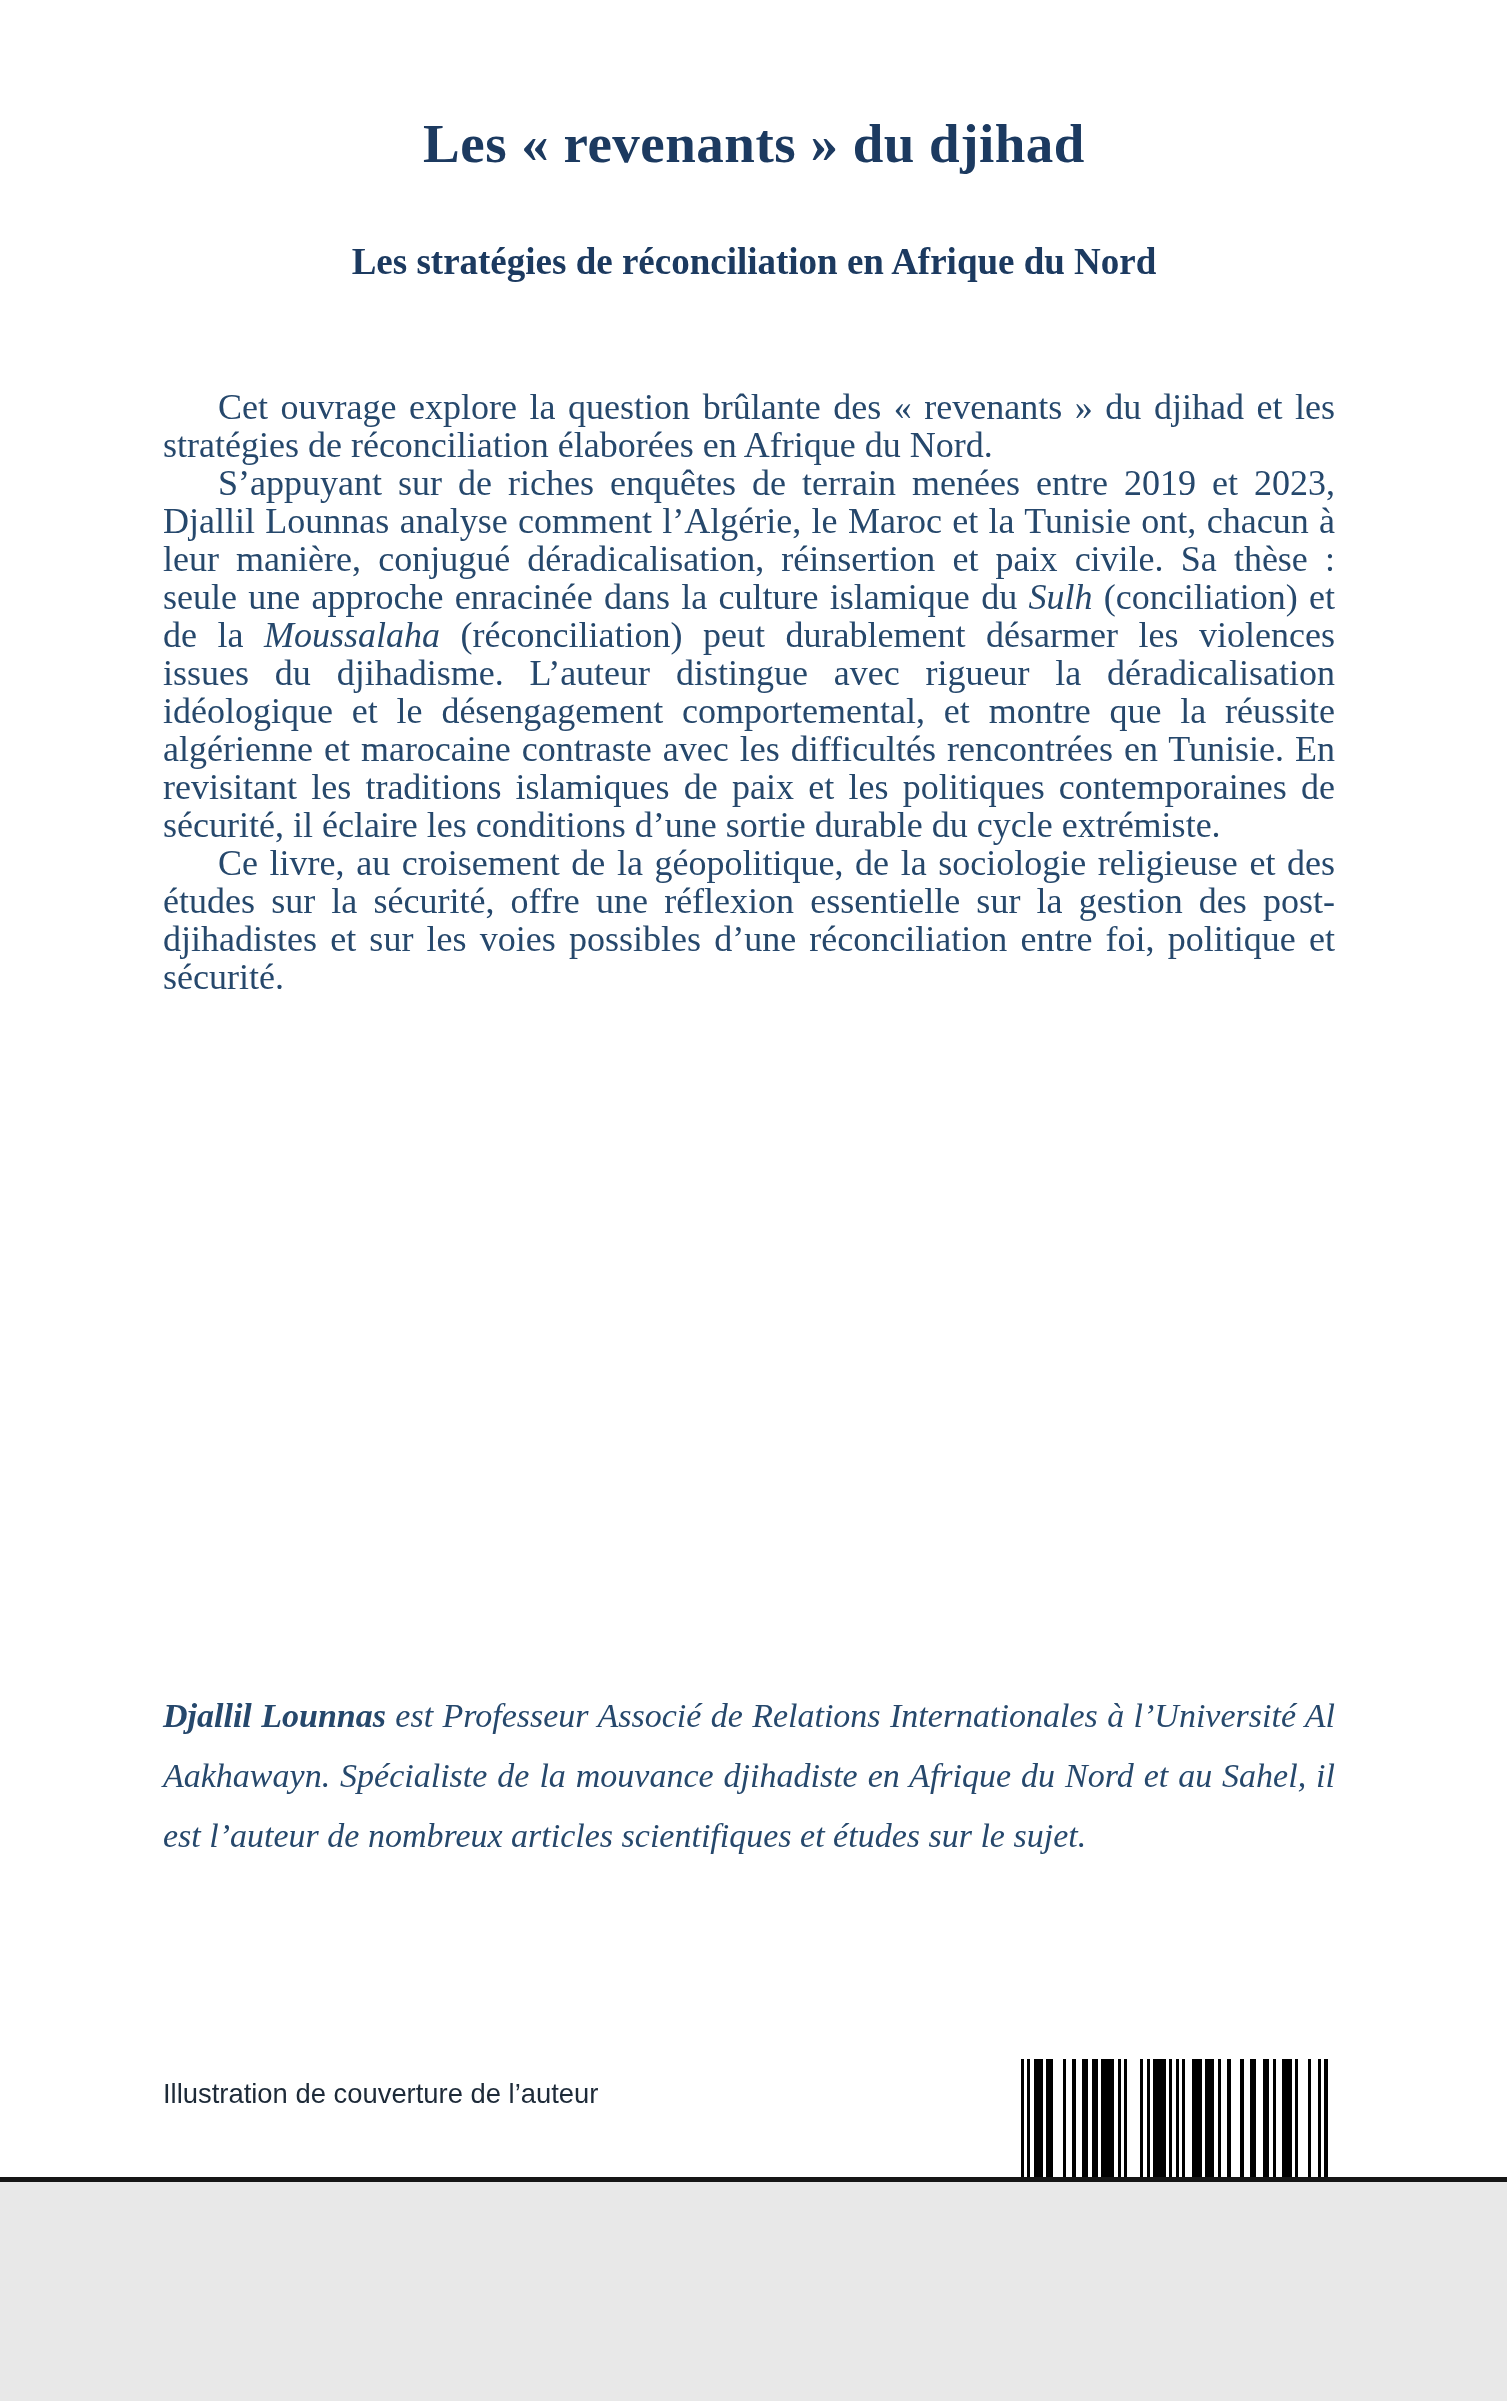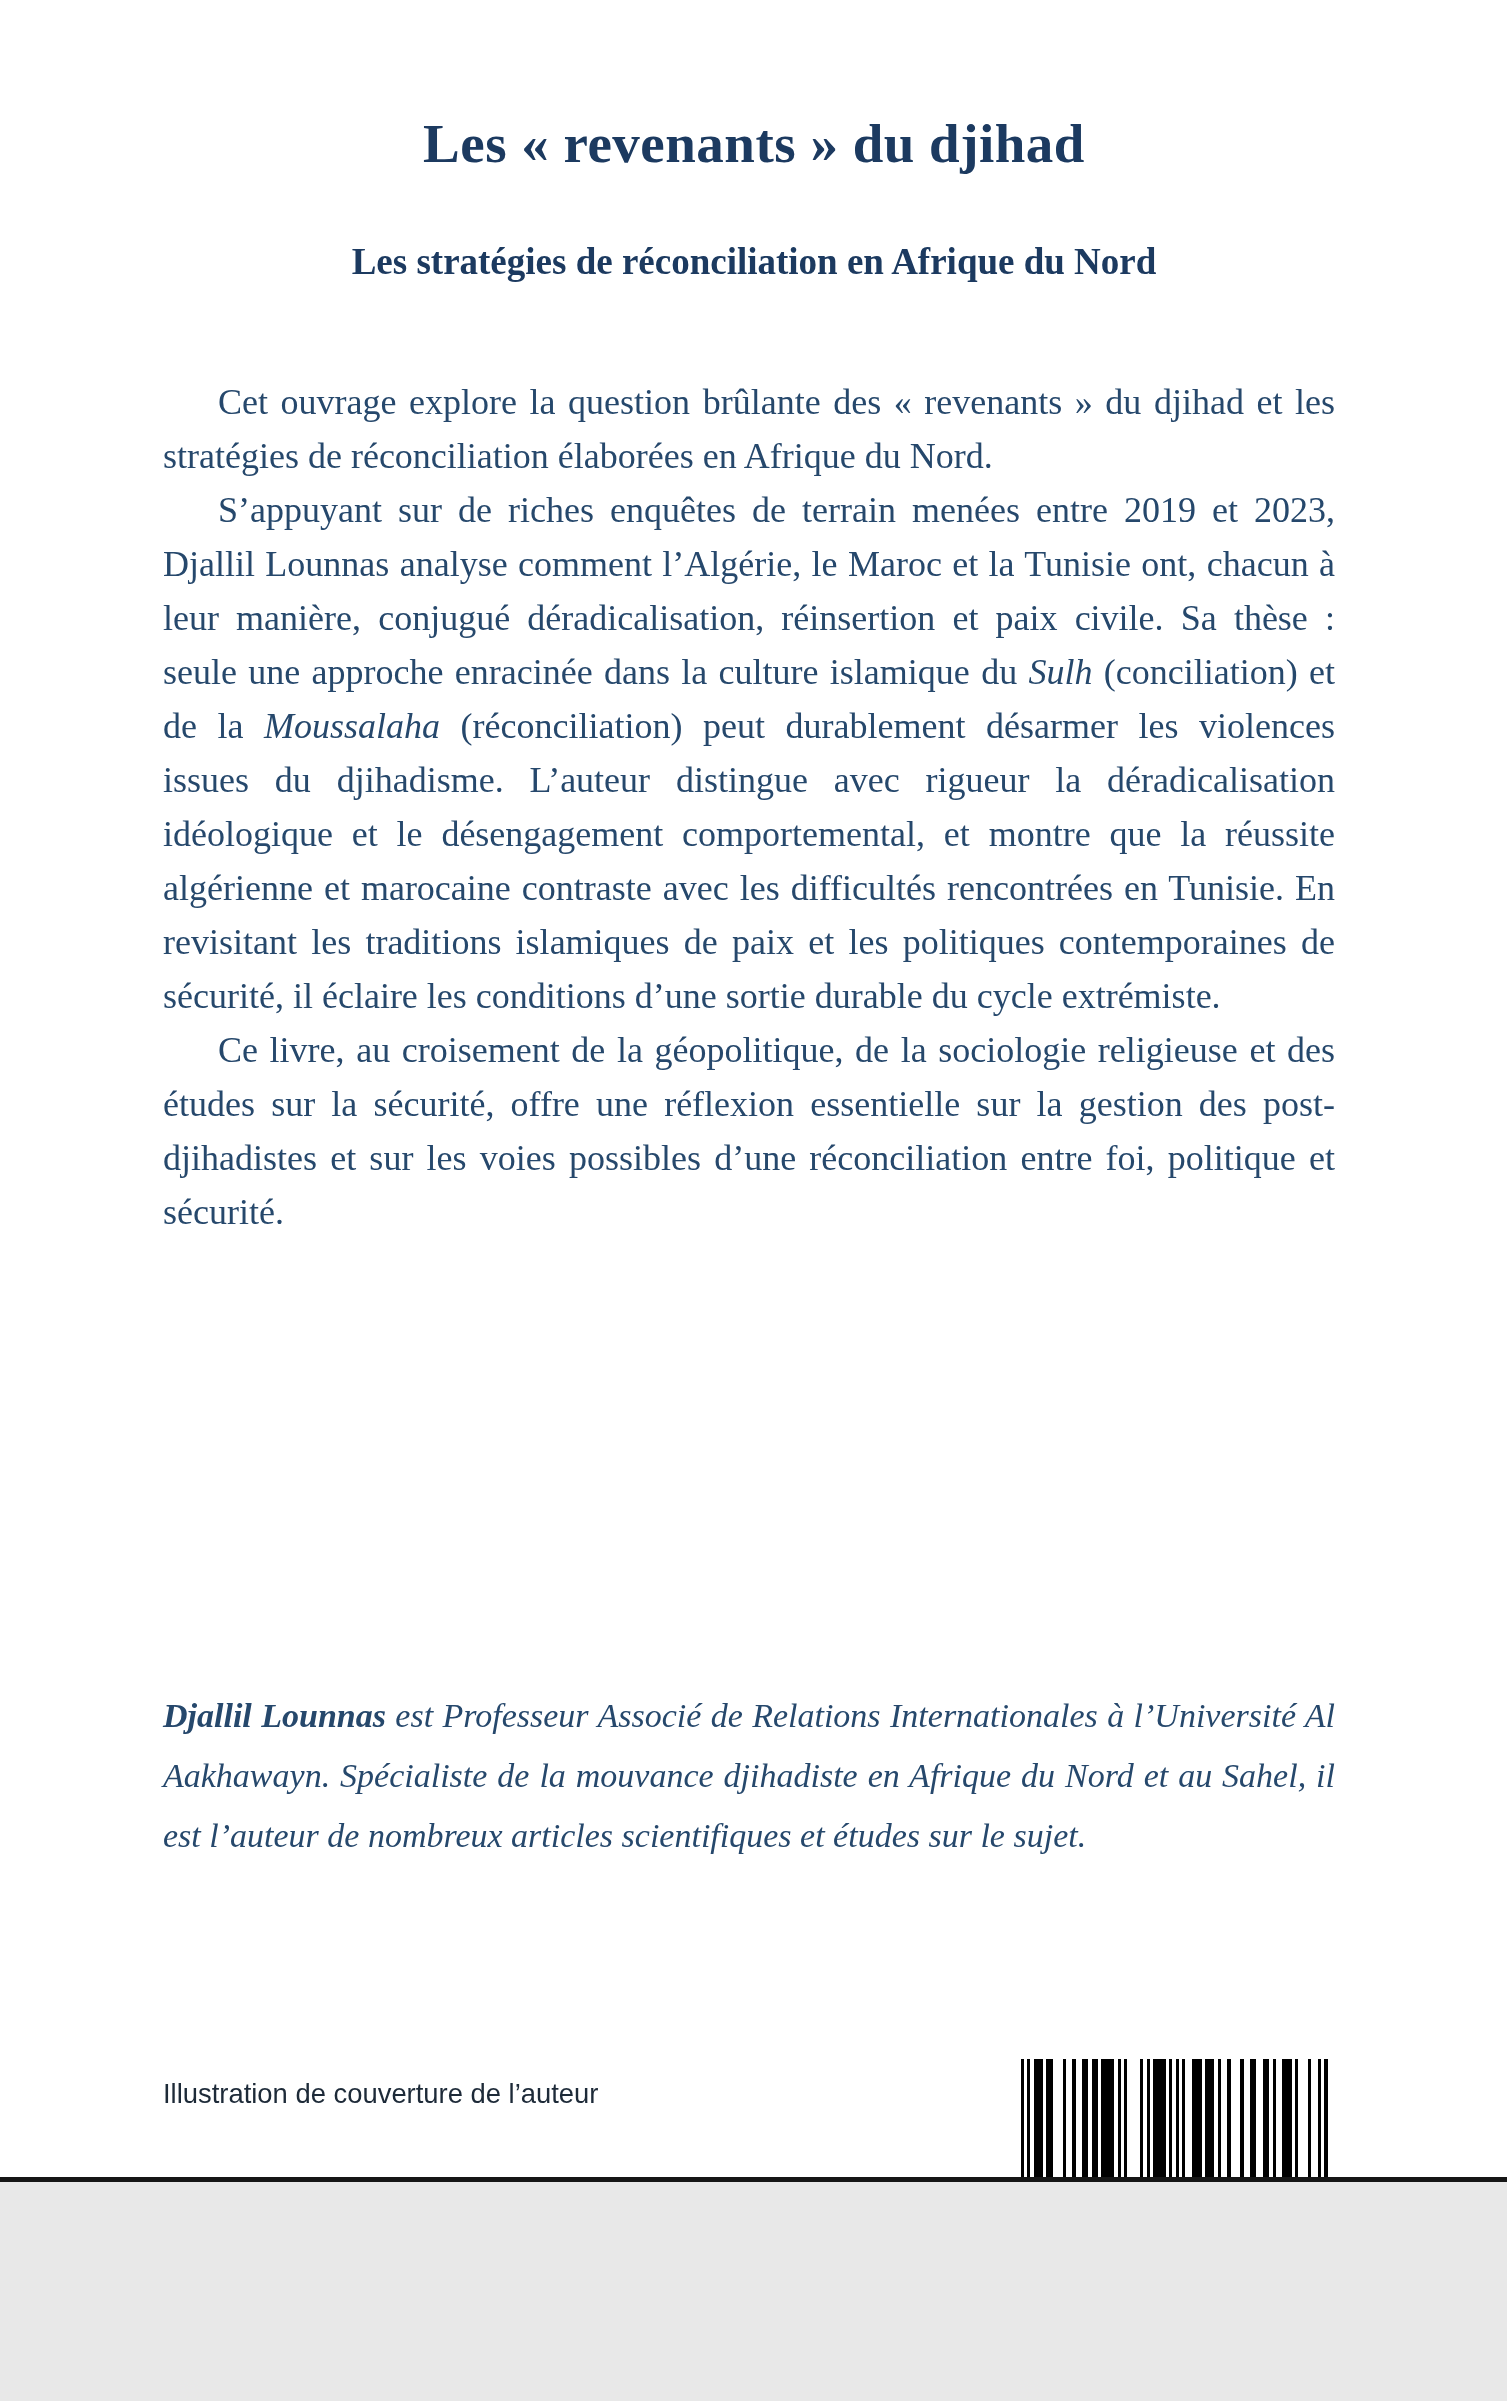--- a/index.html
+++ b/index.html
@@ -40,23 +40,23 @@
     margin:13px;
     text-align:center;
     font-size:37px;
     font-weight:700;
     color:var(--heading);
   }
   .synopsis{
     position:absolute;
     left:163px;
     width:1172px;
-    top:375px;
+    top:388px;
     font-size:36px;
-    line-height:54px;
+    line-height:38px;
     text-align:justify;
     color:var(--body);
   }
   .synopsis p{
     margin:0;
     text-indent:55px;
   }
   .synopsis .term{font-style:italic;margin-top:16px;}
   .bio{
     position:absolute;

